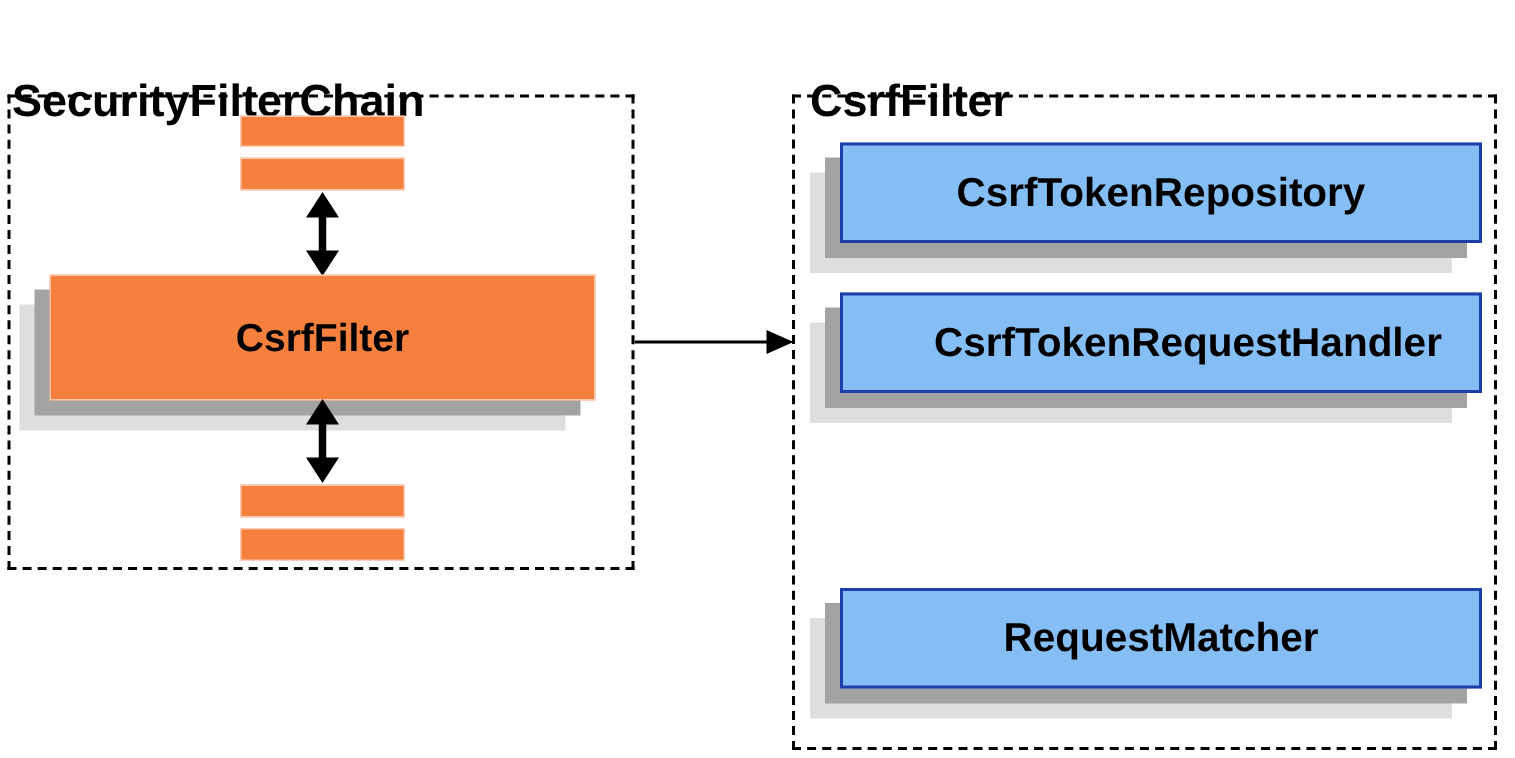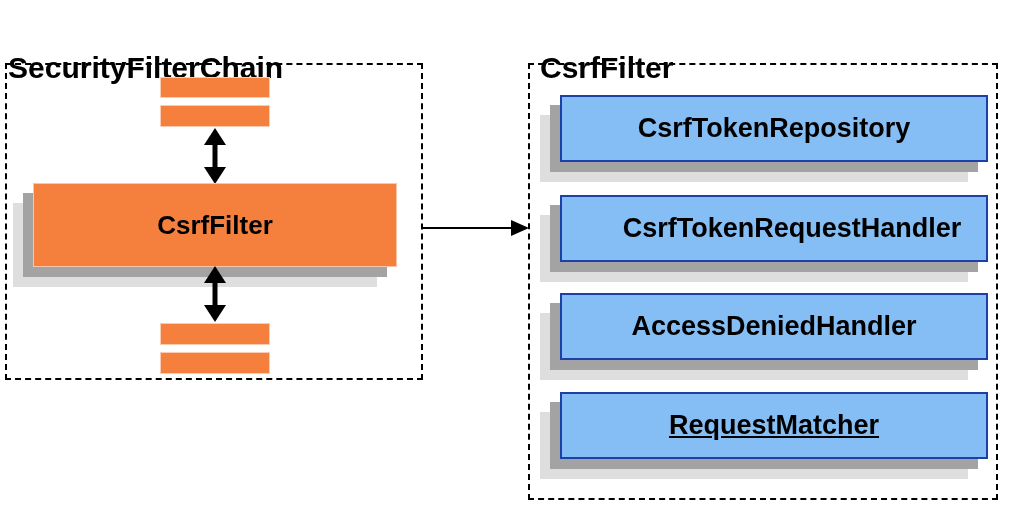--- a/index.html
+++ b/index.html
@@ -38,21 +38,21 @@
   .varrow-2{left:200px;top:266px;}
   .harrow{left:423px;top:218px;}
 
   .comp-box{position:absolute;left:560px;width:428px;height:67px;
     background:var(--blue);border:2px solid var(--blue_border);
     box-shadow:-10px 10px 0 0 var(--shadow_dark), -20px 20px 0 0 var(--shadow_light);
     display:flex;align-items:center;justify-content:center;}
   .comp-1{top:95px;}
   .comp-2{top:195px;padding-left:36px;}
   .comp-3{top:293px;}
-  .comp-4{top:392px;text-decoration:underline;}
+  .comp-4{top:392px;}
   .comp-label{font-size:27px;font-weight:700;color:var(--ink);white-space:nowrap;}
 </style>
 </head>
 <body>
 
 <div class="stage">
 
   <div class="panel-title title-left">SecurityFilterChain</div>
   <div class="panel-title title-right">CsrfFilter</div>
 
@@ -86,20 +86,17 @@
   </svg>
 
   <div class="dashed-panel panel-csrf"></div>
 
   <div class="comp-box comp-1">
     <span class="comp-label">CsrfTokenRepository</span>
   </div>
   <div class="comp-box comp-2">
     <span class="comp-label">CsrfTokenRequestHandler</span>
   </div>
-  <div class="comp-box comp-3">
-    <span class="comp-label">AccessDeniedHandler</span>
-  </div>
   <div class="comp-box comp-4">
     <span class="comp-label">RequestMatcher</span>
   </div>
 
 </div>
 
 </body></html>

